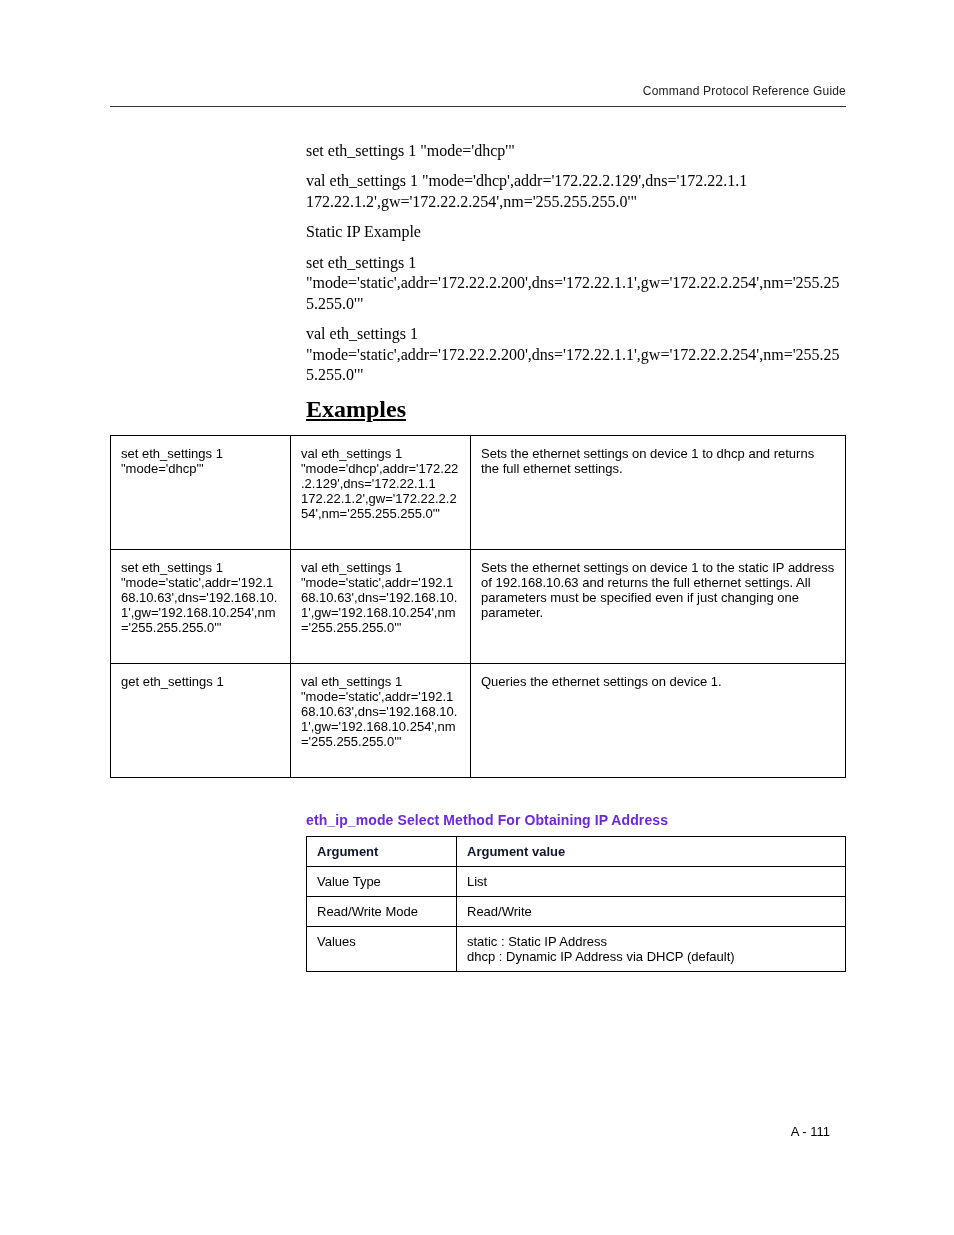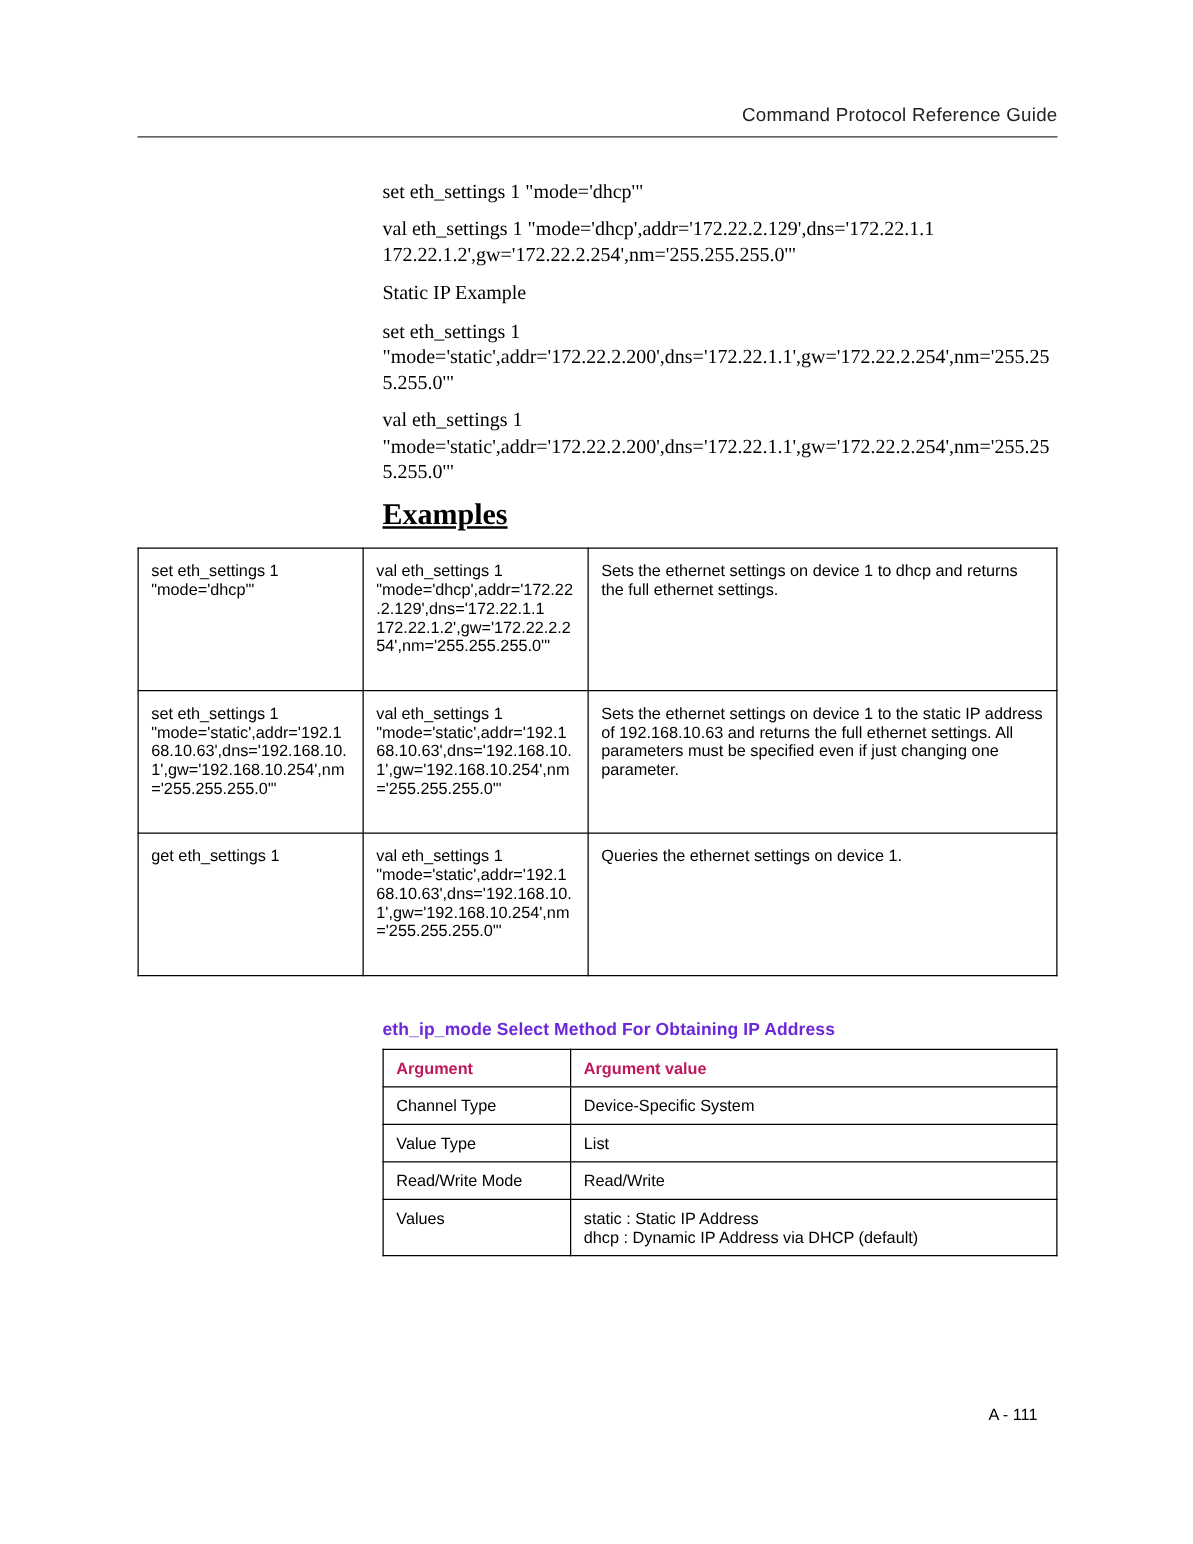--- a/index.html
+++ b/index.html
@@ -11,21 +11,21 @@
   .page {
     width: 954px;
     height: 1235px;
     margin: 0 auto;
     box-sizing: border-box;
     padding: 84px 108px 40px 110px;
     position: relative;
   }
   .running-header {
     text-align: right;
-    font-size: 15px;
+    font-size: 12px;
     color: #222;
     padding-bottom: 8px;
     border-bottom: 1px solid #333;
     margin-bottom: 34px;
     letter-spacing: 0.2px;
   }
   .body-indent {
     margin-left: 196px;
   }
   .body-text {
@@ -75,21 +75,21 @@
     width: 100%;
   }
   table.argtable th, table.argtable td {
     border: 1px solid #000;
     vertical-align: top;
     font-size: 13px;
     text-align: left;
     padding: 7px 10px;
   }
   table.argtable th {
-    color: #be185d;
+    color: #0f172a;
     font-weight: bold;
     padding: 7px 10px;
   }
   table.argtable col.a1 { width: 150px; }
   .page-number {
     position: absolute;
     bottom: 96px;
     right: 124px;
     font-size: 13px;
   }
@@ -146,24 +146,20 @@
       <colgroup>
           <col class="a1">
           <col>
         </colgroup>
       <tbody>
           <tr>
         <th>Argument</th>
         <th>Argument value</th>
       </tr>
       <tr>
-        <td>Channel Type</td>
-        <td>Device-Specific System</td>
-      </tr>
-      <tr>
         <td>Value Type</td>
         <td>List</td>
       </tr>
       <tr>
         <td>Read/Write Mode</td>
         <td>Read/Write</td>
       </tr>
       <tr>
         <td>Values</td>
         <td class="val-line">static : Static IP Address

